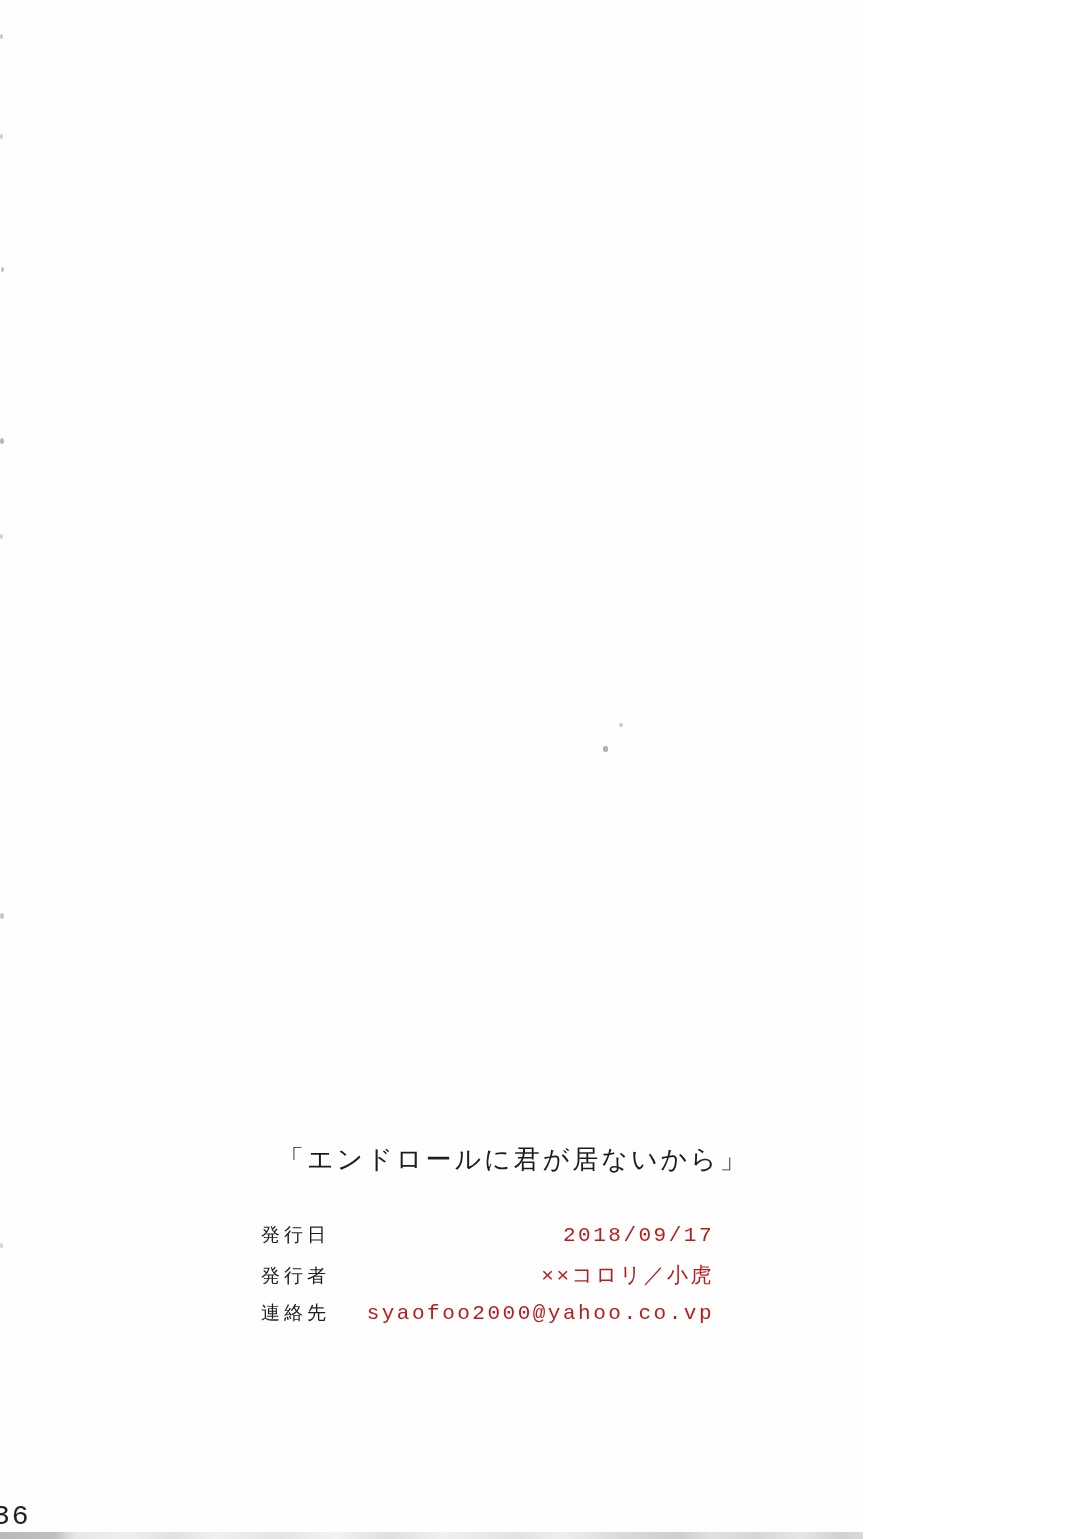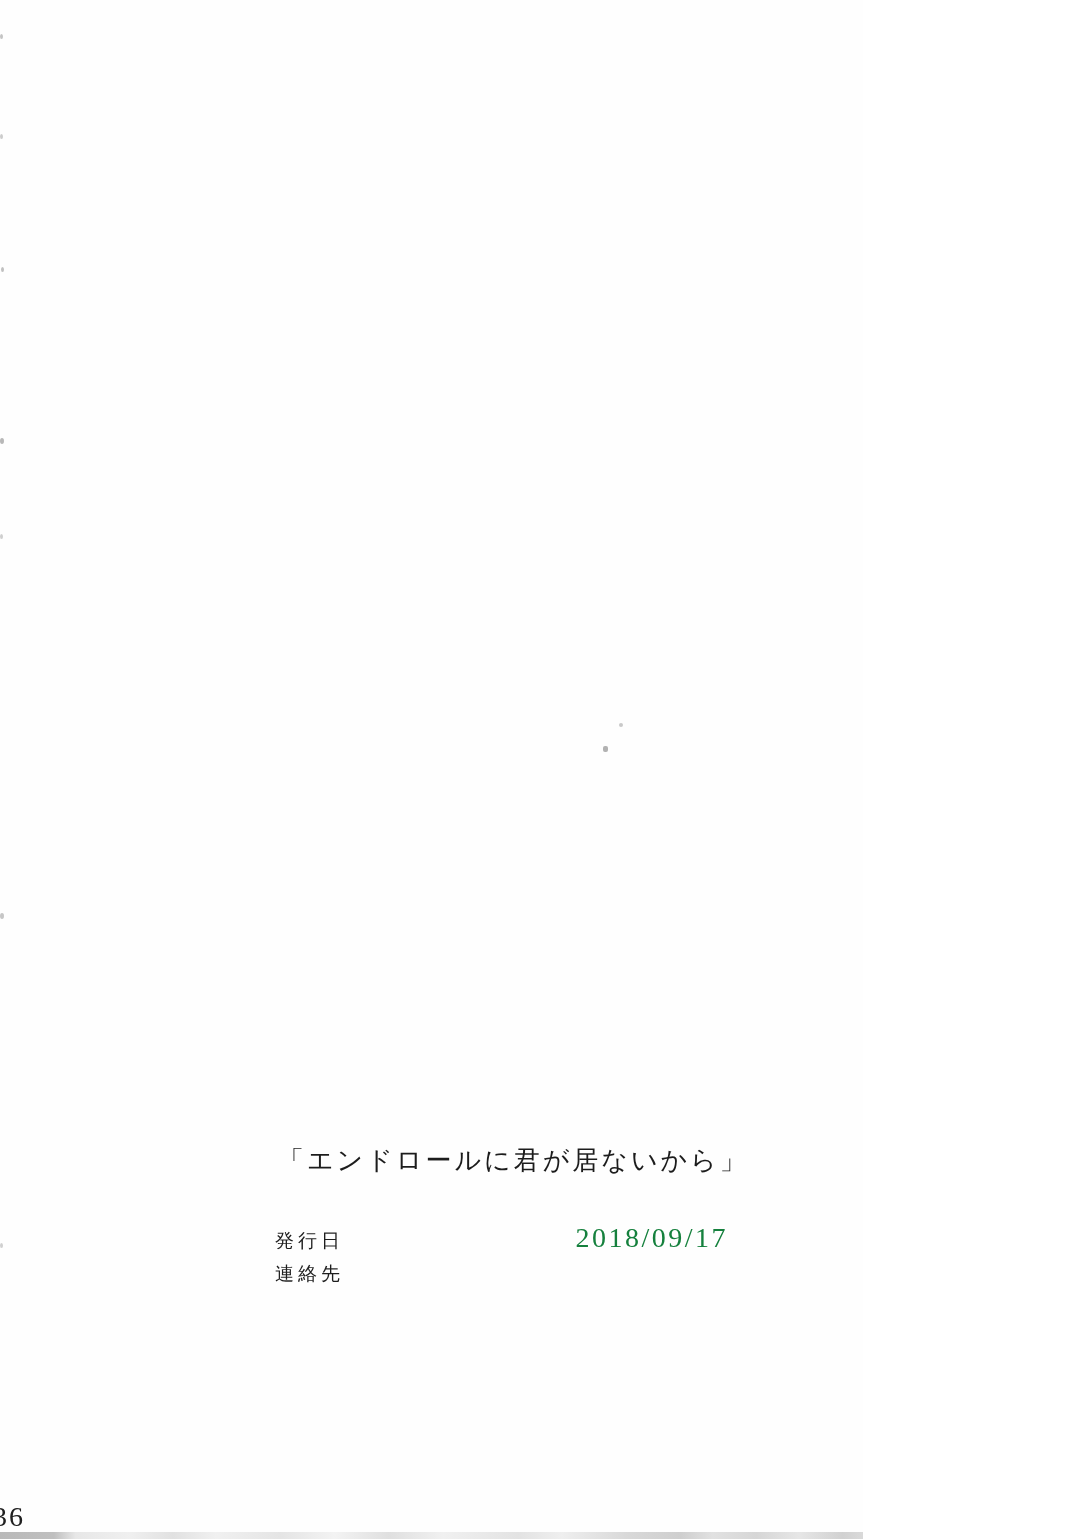--- a/index.html
+++ b/index.html
@@ -6,61 +6,61 @@
     margin: 0;
     padding: 0;
     background: #ffffff;
   }
   #page {
     position: relative;
     width: 863px;
     height: 1539px;
     background: #fefefe;
     overflow: hidden;
-    font-family: Liberation Serif, serif;
+    font-family: Liberation Mono, monospace;
     color: #1f1f1f;
   }
   
   .doc-title {
     position: absolute;
     left: 278px;
     top: 1146px;
     font-size: 26px;
     line-height: 30px;
     letter-spacing: 3px;
     font-weight: 500;
     color: #1c1c1c;
     white-space: nowrap;
   }
   
   .colophon {
     position: absolute;
-    left: 275px;
+    left: 261px;
     top: 1222px;
     width: 453px;
   }
   .colophon-row {
     display: flex;
     justify-content: space-between;
     align-items: baseline;
     height: 26px;
     margin-bottom: 13px;
     white-space: nowrap;
   }
   .colophon-label {
     font-size: 19px;
     letter-spacing: 4px;
     font-weight: 500;
     color: #1e1e1e;
   }
   .colophon-value {
-    font-size: 28px;
+    font-size: 21px;
     letter-spacing: 2.5px;
     font-weight: 500;
-    color: #15803d;
+    color: #b91c1c;
   }
   
   .page-number {
     position: absolute;
     left: -7px;
     top: 1501px;
     font-size: 28px;
     letter-spacing: 2px;
     font-weight: 500;
     color: #202020;
@@ -107,24 +107,29 @@
 
   <div class="doc-title">「エンドロールに君が居ないから」</div>
 
   <div class="colophon">
 
     <div class="colophon-row">
       <span class="colophon-label">発行日</span>
       <span class="colophon-value">2018/09/17</span>
     </div>
 
+    <div class="colophon-row">
+      <span class="colophon-label">発行者</span>
+      <span class="colophon-value">××コロリ／小虎</span>
+    </div>
 
 
     <div class="colophon-row">
       <span class="colophon-label">連絡先</span>
+      <span class="colophon-value">syaofoo2000@yahoo.co.vp</span>
     </div>
 
 
   </div>
 
   <div class="page-number">36</div>
 
   <div class="speck speck-a"></div>
   <div class="speck speck-b"></div>
   <div class="speck speck-c"></div>

